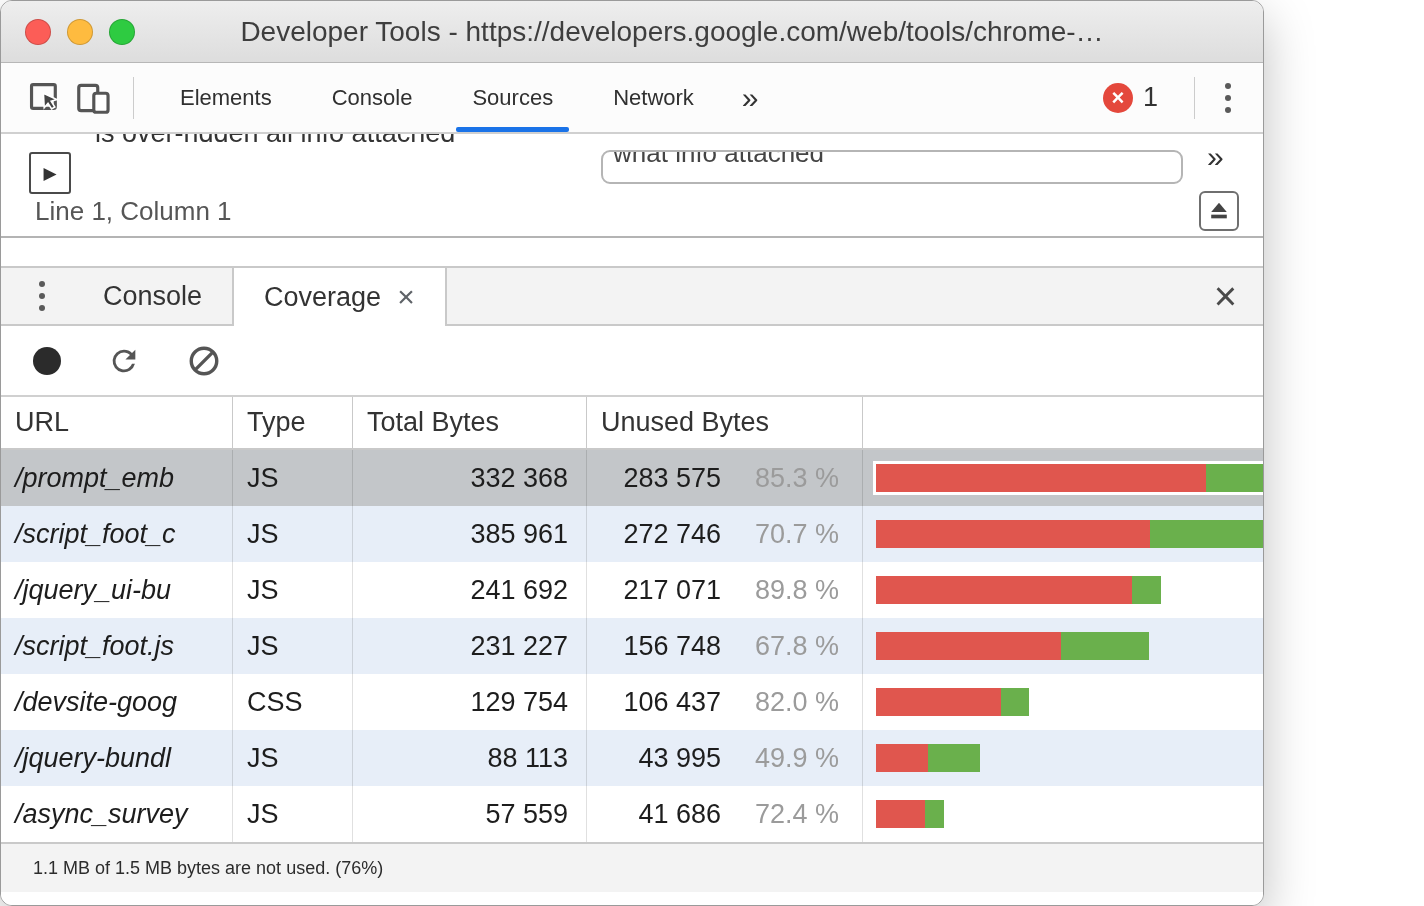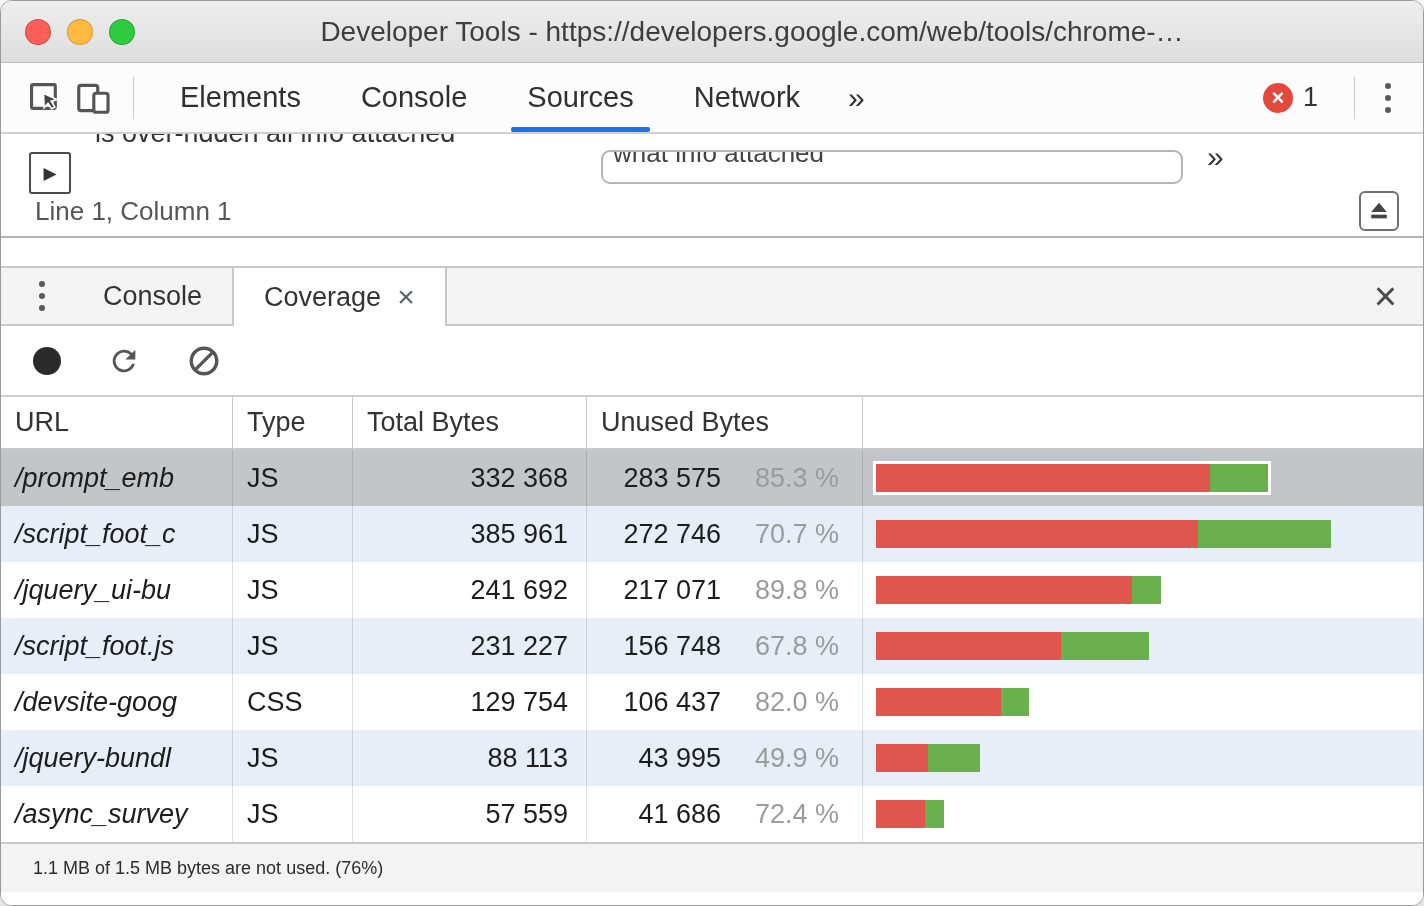--- a/index.html
+++ b/index.html
@@ -2,21 +2,21 @@
 <html><head>
 <meta charset="utf-8">
 <style>
   * { box-sizing: border-box; margin: 0; padding: 0; }
   body {
     background: #ffffff;
     font-family: "Liberation Sans", sans-serif;
     color: #222;
   }
   .window {
-    width: 1424px; height: 906px;
+    width: 1264px; height: 906px;
     border: 1px solid #9a9a9a;
     border-radius: 12px;
     overflow: hidden;
     background: #fff;
     display: flex; flex-direction: column;
     box-shadow: 0 18px 50px rgba(0,0,0,.25);
   }
   
   .titlebar {
     height: 62px; flex: 0 0 62px;
@@ -42,21 +42,21 @@
     background: #fcfcfc;
     border-bottom: 2px solid #d0d0d0;
     display: flex; align-items: center;
     padding: 0 18px 0 20px;
   }
   .tool-btn { width: 48px; height: 48px; display: flex; align-items: center; justify-content: center; border-radius: 4px; }
   .vsep { width: 1px; height: 42px; background: #ccc; margin: 0 16px; }
   .panel-tab {
     height: 100%; padding: 0 30px;
     display: flex; align-items: center;
-    font-size: 29px; color: #303030;
+    font-size: 22px; color: #303030;
     position: relative; cursor: default;
   }
   .panel-tab.active .underline {
     position: absolute; left: 14px; right: 14px; bottom: 0;
     height: 5px; border-radius: 2px;
   }
   .chevrons { font-size: 30px; color: #333; padding: 0 18px; }
   .spacer { flex: 1; }
   .error-badge { display: flex; align-items: center; gap: 10px; padding: 0 20px; }
   .error-circle {

